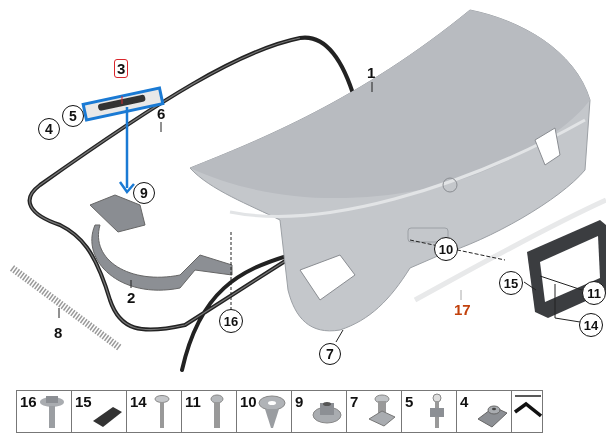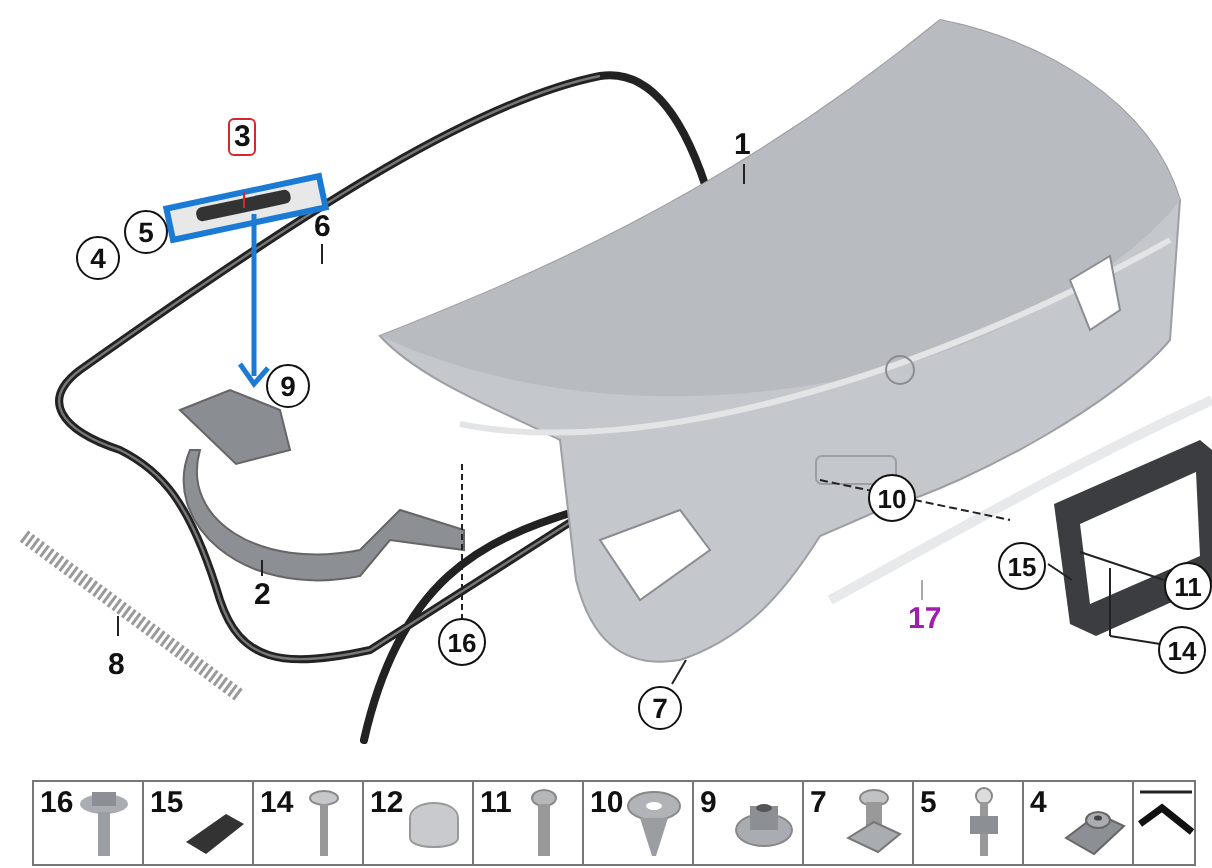--- a/index.html
+++ b/index.html
@@ -6,21 +6,21 @@
   body { width: 606px; height: 434px; position: relative; overflow: hidden;
          font-family: "Liberation Sans", sans-serif; }
   #diagram { position: absolute; left: 0; top: 0; width: 606px; height: 385px; }
   .callout { position: absolute; font-weight: bold; color: #111; font-size: 15px;
              font-family: "Liberation Sans", sans-serif; line-height: 1; }
   .callout.circle { width: 22px; height: 22px; border: 1.5px solid #111; border-radius: 50%;
                     background: #fff; display: flex; align-items: center; justify-content: center;
                     font-size: 14px; box-sizing: border-box; }
   .callout.circle.w { width: 24px; height: 24px; font-size: 13px; }
   .callout.boxed { border: 1.5px solid #d9262c; border-radius: 3px; padding: 1px 2px; background: #fff; }
-  .callout.faded { color: #a21caf; }
+  .callout.faded { color: #c2410c; }
   #parts-strip { position: absolute; left: 16px; top: 390px; height: 41px; display: flex;
                  border-top: 1px solid #777; border-bottom: 1px solid #777; }
   .part-cell { position: relative; width: 55px; height: 41px; border-left: 1px solid #777;
                box-sizing: border-box; }
   .part-cell:last-child { border-right: 1px solid #777; }
   .part-num { position: absolute; left: 3px; top: 2px; font-weight: bold; font-size: 15px;
               color: #111; font-family: "Liberation Sans", sans-serif; }
   .part-icon { position: absolute; right: 3px; top: 2px; width: 32px; height: 37px; }
 </style>
 </head>
@@ -106,26 +106,20 @@
       </svg>
   </div>
   <div class="part-cell">
     <span class="part-num">14</span>
     <svg class="part-icon" viewBox="0 0 32 37">
       <ellipse cx="16" cy="6" rx="7" ry="3.5" fill="#c5c7ca" stroke="#888"></ellipse>
       <rect x="14" y="9" width="4" height="26" fill="#999"></rect>
       </svg>
   </div>
   <div class="part-cell">
-    <span class="part-num">12</span>
-    <svg class="part-icon" viewBox="0 0 32 37">
-      <path d="M4 16 C4 6 28 6 28 16 L28 26 C28 32 4 32 4 26 Z" fill="#c8cacd" stroke="#999"></path>
-      </svg>
-  </div>
-  <div class="part-cell">
     <span class="part-num">11</span>
     <svg class="part-icon" viewBox="0 0 32 37">
       <ellipse cx="16" cy="6" rx="6" ry="4" fill="#b5b8bb" stroke="#888"></ellipse>
       <rect x="13" y="9" width="6" height="26" fill="#999"></rect>
       </svg>
   </div>
   <div class="part-cell">
     <span class="part-num">10</span>
     <svg class="part-icon" viewBox="0 0 32 37">
       <ellipse cx="16" cy="10" rx="13" ry="7" fill="#b0b3b7" stroke="#888"></ellipse>

